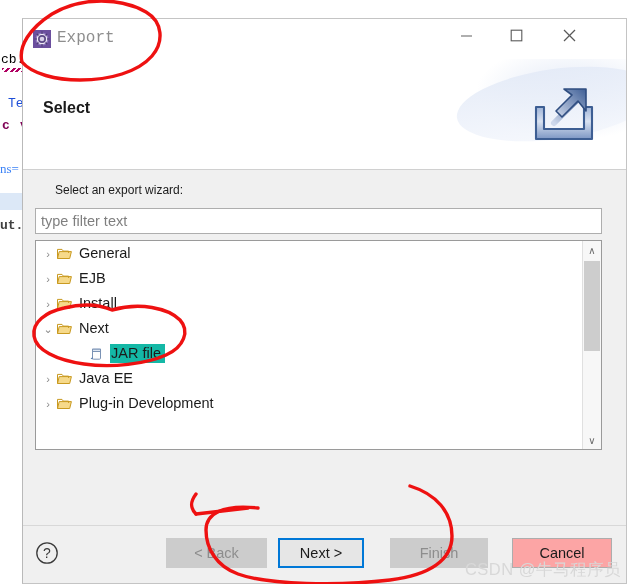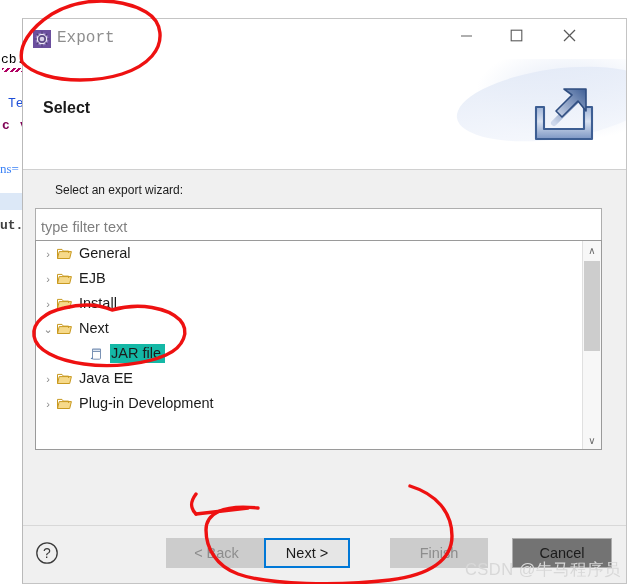--- a/index.html
+++ b/index.html
@@ -150,21 +150,21 @@
   }
   .filter-input {
     position: absolute;
     left: 12px; top: 38px;
     width: 567px; height: 26px;
     box-sizing: border-box;
     border: 1px solid #aeaeae;
     background: #ffffff;
     font-size: 14.5px;
     color: #1b1b1b;
-    padding: 18px 5px;
+    padding: 6px 5px;
     font-family: "Liberation Sans", sans-serif;
     outline: none;
   }
   .filter-input::placeholder { color: #7f7f7f; opacity: 1; }
 
   .tree-box {
     position: absolute;
     left: 12px; top: 70px;
     width: 567px; height: 210px;
     box-sizing: border-box;
@@ -260,26 +260,26 @@
     background: #cccccc;
     border: 1px solid #cccccc;
     color: #8d8d8d;
   }
   .btn-default {
     background: #e6e6e6;
     border: 2px solid #0078d7;
     color: #1b1b1b;
   }
   .btn-normal {
-    background: #737373;
+    background: #fca5a5;
     border: 1px solid #adadad;
     color: #1b1b1b;
   }
   .btn-back   { left: 143px; width: 101px; }
-  .btn-next   { left: 241px; width: 86px; text-align: center; }
+  .btn-next   { left: 255px; width: 86px; text-align: center; }
   .btn-finish { left: 367px; width: 98px; }
   .btn-cancel { left: 489px; width: 100px; }
 
   .watermark {
     position: absolute;
     right: 5px; bottom: 2px;
     font-size: 16.5px;
     color: #d8d8d8;
     font-family: "Liberation Sans", sans-serif;
     white-space: nowrap;

